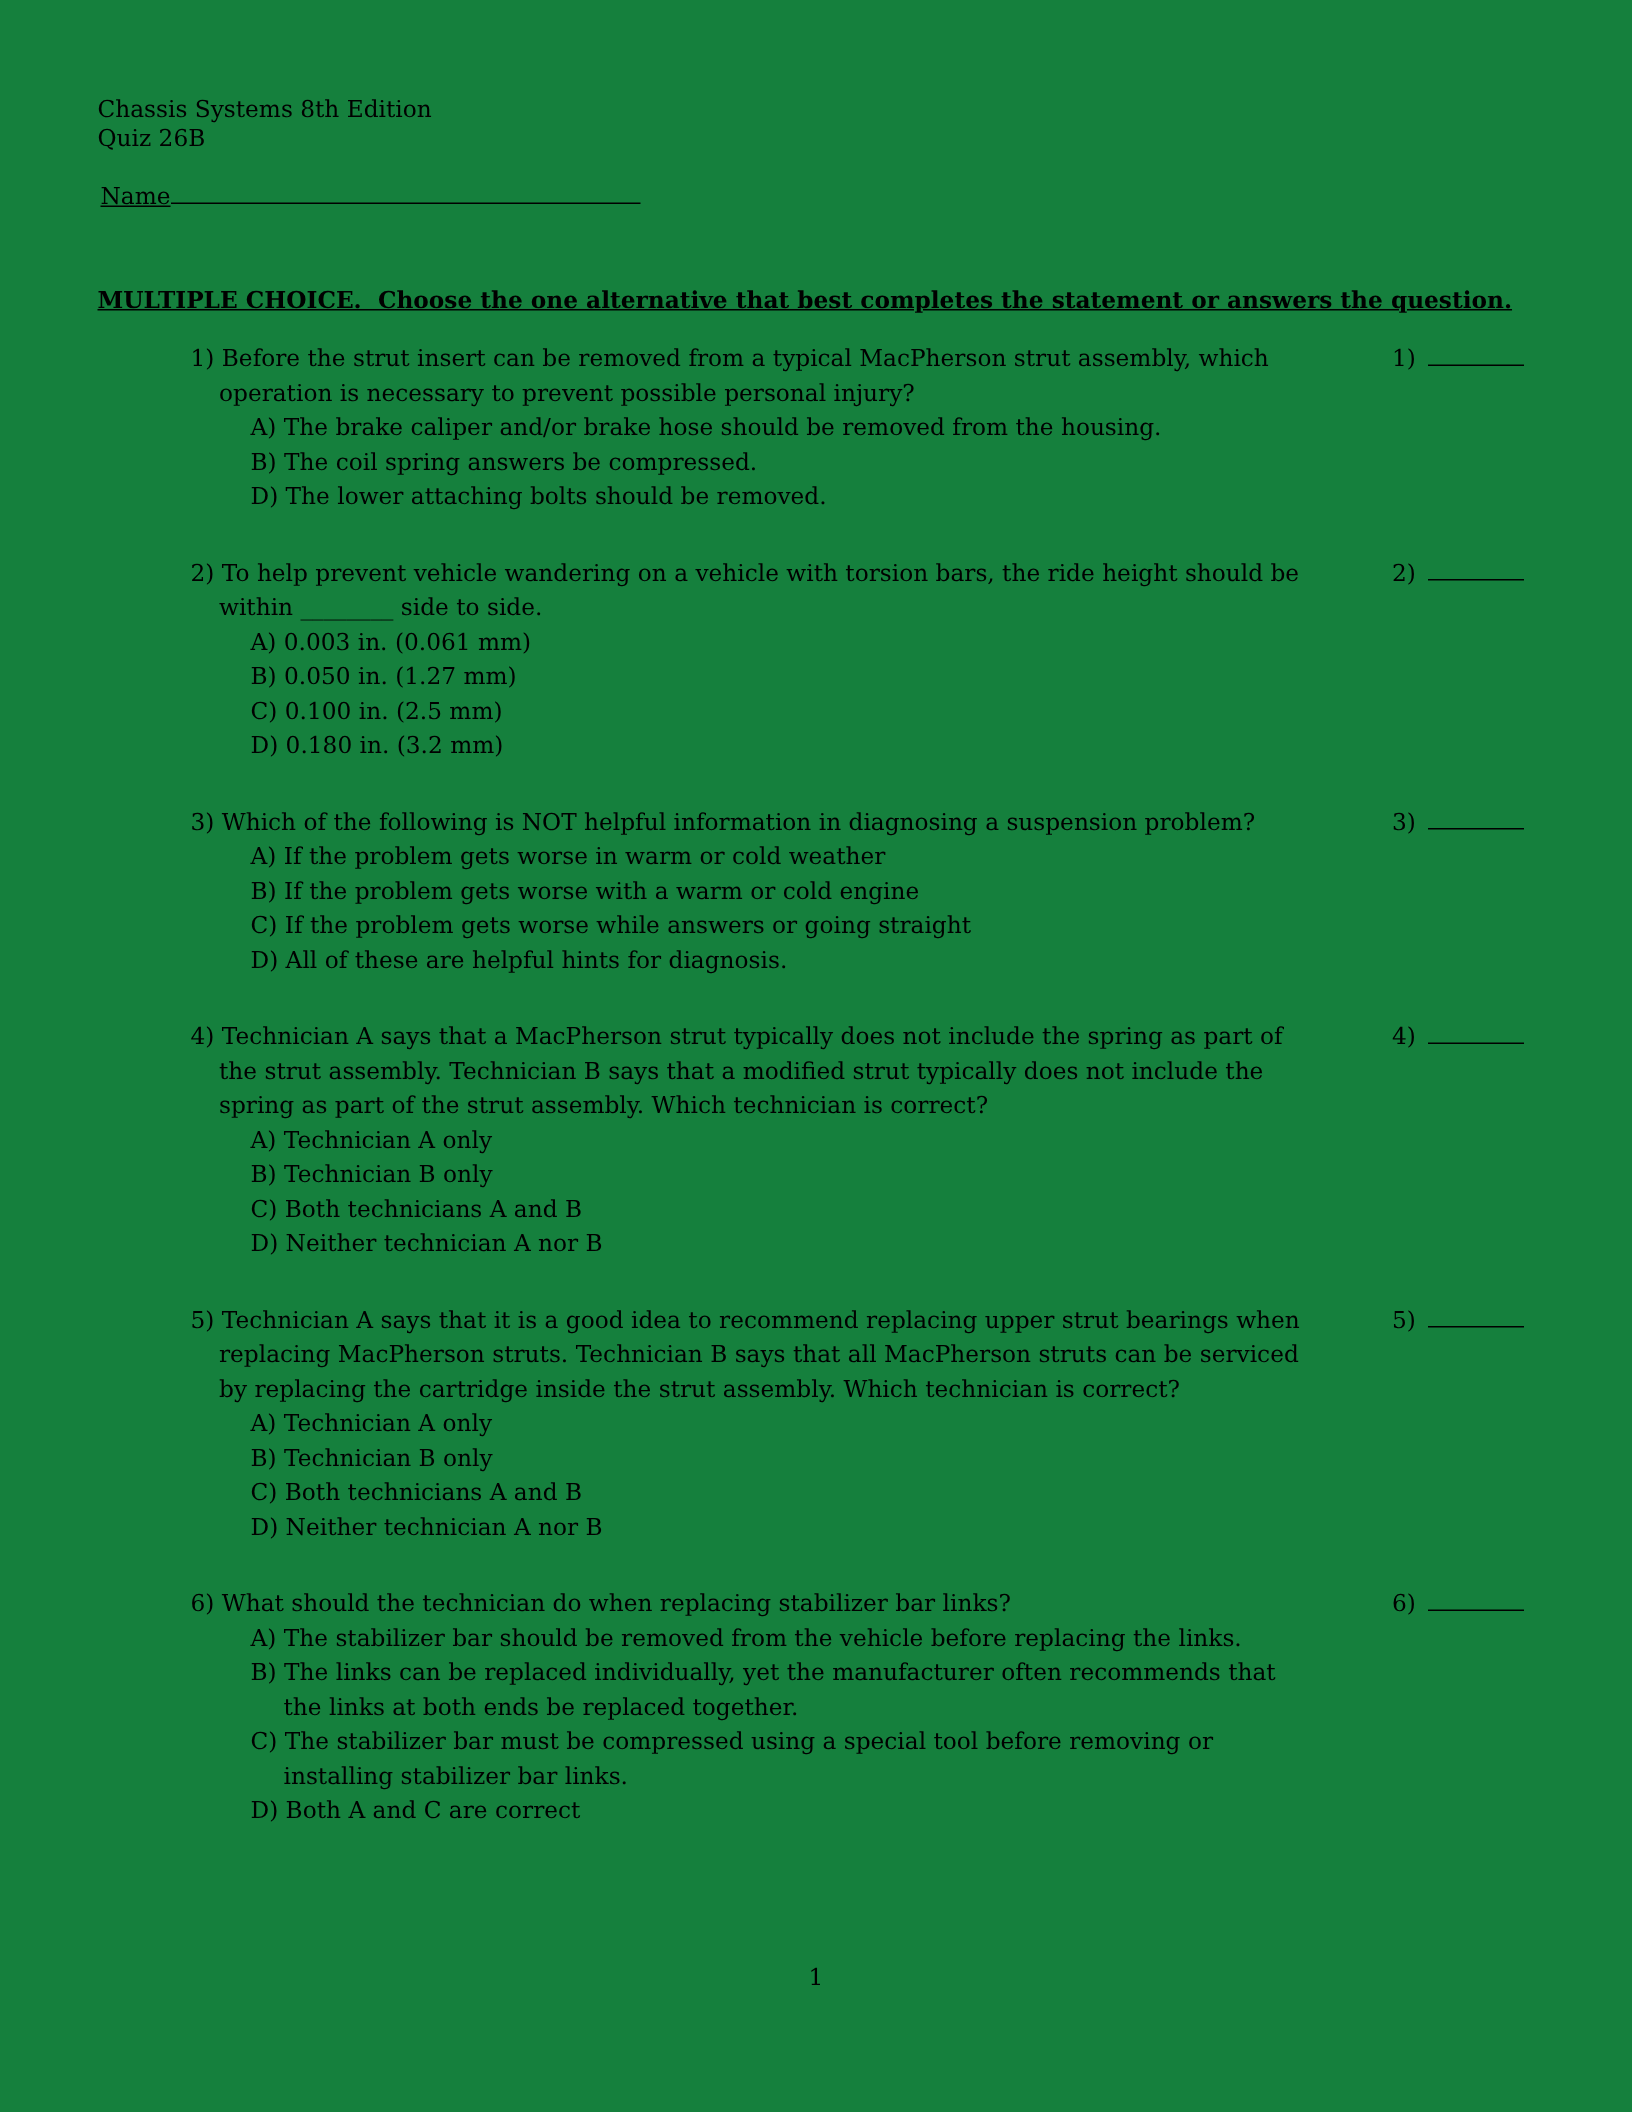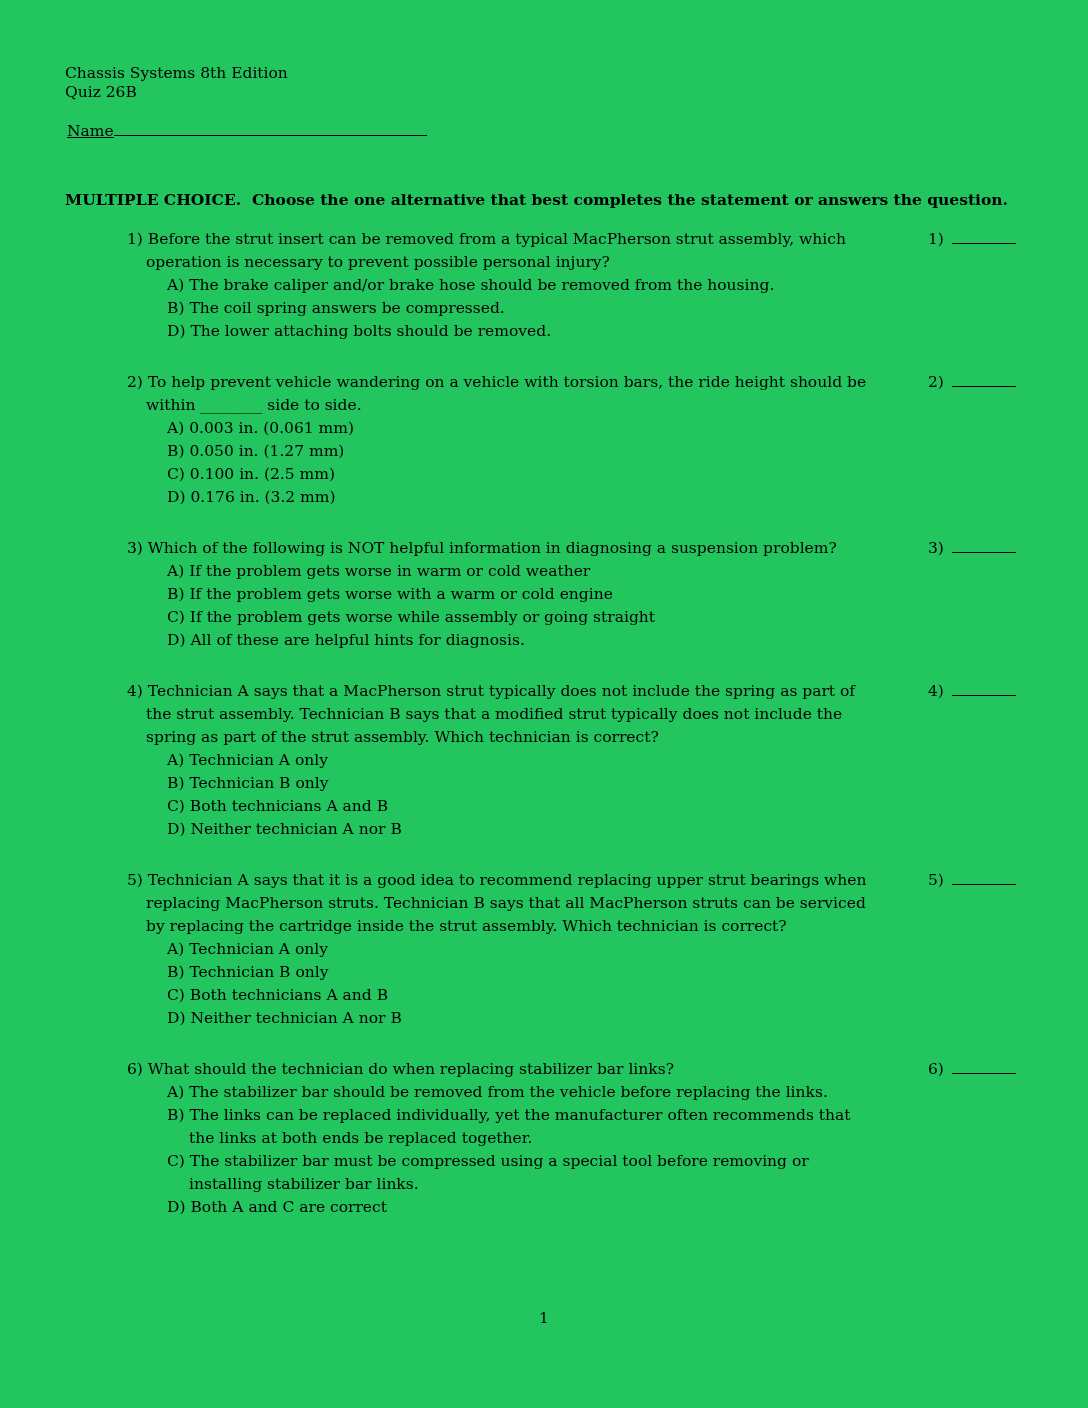--- a/index.html
+++ b/index.html
@@ -7,21 +7,21 @@
   body {
     width: 1088px;
     height: 1408px;
     position: relative;
     font-family: "DejaVu Serif", "Liberation Serif", serif;
     font-size: 15.5px;
     line-height: 23px;
     color: #000000;
     overflow: hidden;
   }
-  .page { position: absolute; inset: 0; background: #22c55e; }
+  .page { position: absolute; inset: 0; background: #15803d; }
 
   .doc-header {
     position: absolute;
     left: 65px;
     top: 64px;
     line-height: 19px;
   }
 
   .name-row {
     position: absolute;
@@ -39,20 +39,21 @@
     vertical-align: baseline;
   }
 
   .section-heading {
     position: absolute;
     left: 65px;
     top: 188px;
     width: 970px;
     font-weight: bold;
     white-space: pre-wrap;
+    text-decoration: underline;
   }
 
   #questions {
     position: absolute;
     left: 0;
     top: 228px;
     width: 100%;
   }
   .question-block {
     position: relative;
@@ -134,38 +135,38 @@
   <div class="question-block">
     <div class="q-body">
       <div class="q-first">
         <span class="q-num">2)</span>
         <span class="q-text">To help prevent vehicle wandering on a vehicle with torsion bars, the ride height should be within ________ side to side.</span>
       </div>
       <div class="choices">
             <div class="choice"><span>A) </span><span>0.003 in. (0.061 mm)</span></div>
             <div class="choice"><span>B) </span><span>0.050 in. (1.27 mm)</span></div>
             <div class="choice"><span>C) </span><span>0.100 in. (2.5 mm)</span></div>
-            <div class="choice"><span>D) </span><span>0.176 in. (3.2 mm)</span></div>
+            <div class="choice"><span>D) </span><span>0.180 in. (3.2 mm)</span></div>
           </div>
     </div>
     <div class="answer">
       <span class="a-num">2)</span><span class="answer-line"></span>
     </div>
   </div>
 
   <div class="question-block">
     <div class="q-body">
       <div class="q-first">
         <span class="q-num">3)</span>
         <span class="q-text">Which of the following is NOT helpful information in diagnosing a suspension problem?</span>
       </div>
       <div class="choices">
             <div class="choice"><span>A) </span><span>If the problem gets worse in warm or cold weather</span></div>
             <div class="choice"><span>B) </span><span>If the problem gets worse with a warm or cold engine</span></div>
-            <div class="choice"><span>C) </span><span>If the problem gets worse while assembly or going straight</span></div>
+            <div class="choice"><span>C) </span><span>If the problem gets worse while answers or going straight</span></div>
             <div class="choice"><span>D) </span><span>All of these are helpful hints for diagnosis.</span></div>
           </div>
     </div>
     <div class="answer">
       <span class="a-num">3)</span><span class="answer-line"></span>
     </div>
   </div>
 
   <div class="question-block">
     <div class="q-body">

